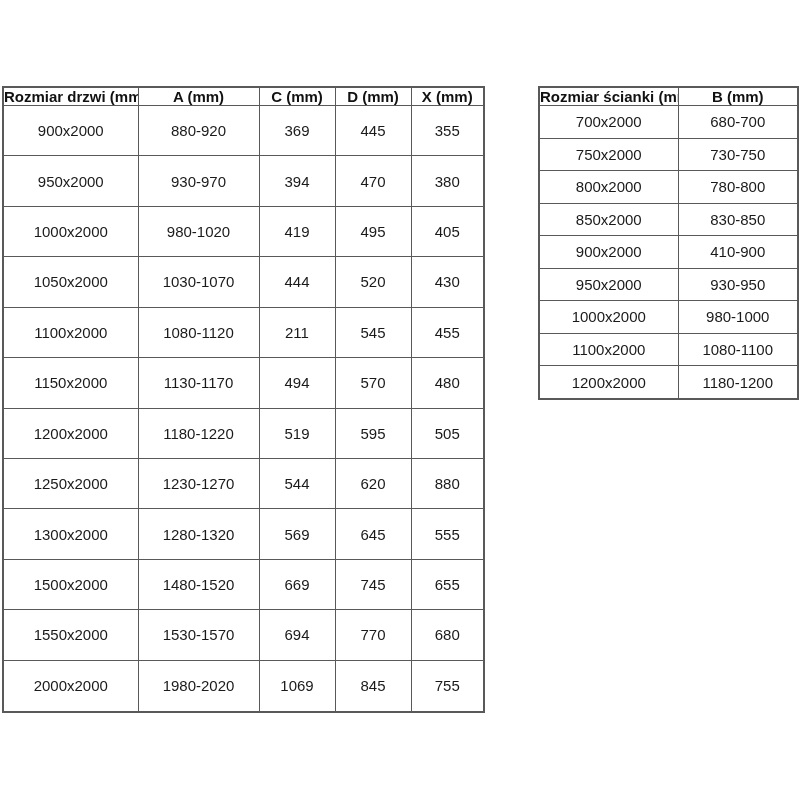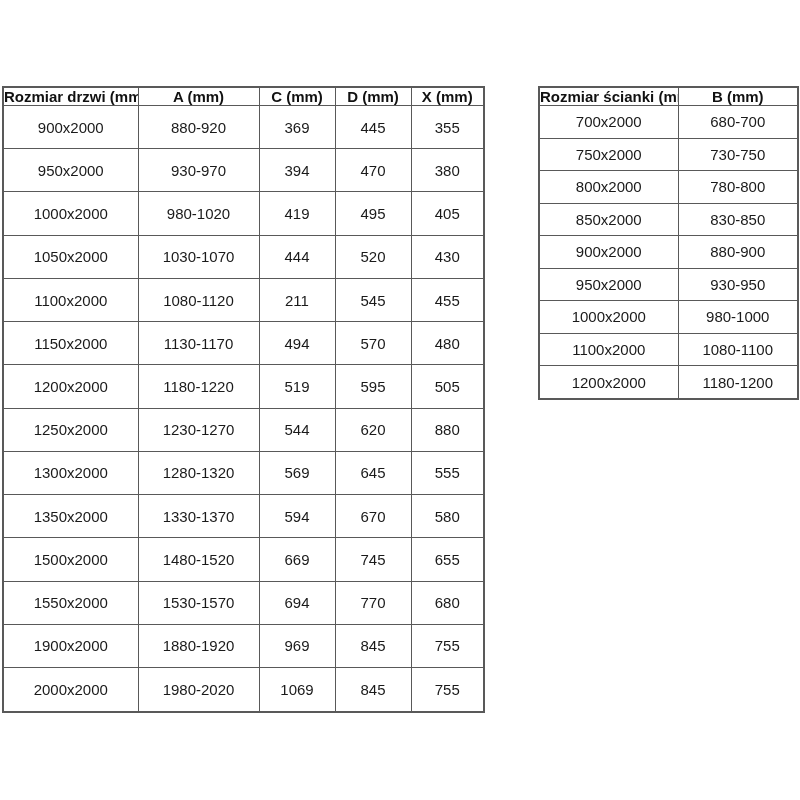--- a/index.html
+++ b/index.html
@@ -131,46 +131,32 @@
           <td>880</td>
         </tr>
         <tr>
           <td>1300x2000</td>
           <td>1280-1320</td>
           <td>569</td>
           <td>645</td>
           <td>555</td>
         </tr>
         <tr>
-          <td>1350x2000</td>
-          <td>1330-1370</td>
-          <td>594</td>
-          <td>670</td>
-          <td>580</td>
-        </tr>
-        <tr>
           <td>1500x2000</td>
           <td>1480-1520</td>
           <td>669</td>
           <td>745</td>
           <td>655</td>
         </tr>
         <tr>
           <td>1550x2000</td>
           <td>1530-1570</td>
           <td>694</td>
           <td>770</td>
           <td>680</td>
-        </tr>
-        <tr>
-          <td>1900x2000</td>
-          <td>1880-1920</td>
-          <td>969</td>
-          <td>845</td>
-          <td>755</td>
         </tr>
         <tr>
           <td>2000x2000</td>
           <td>1980-2020</td>
           <td>1069</td>
           <td>845</td>
           <td>755</td>
         </tr>
       </tbody>
   </table>
@@ -198,21 +184,21 @@
         <tr>
           <td>800x2000</td>
           <td>780-800</td>
         </tr>
         <tr>
           <td>850x2000</td>
           <td>830-850</td>
         </tr>
         <tr>
           <td>900x2000</td>
-          <td>880-900</td>
+          <td>410-900</td>
         </tr>
         <tr>
           <td>950x2000</td>
           <td>930-950</td>
         </tr>
         <tr>
           <td>1000x2000</td>
           <td>980-1000</td>
         </tr>
         <tr>

